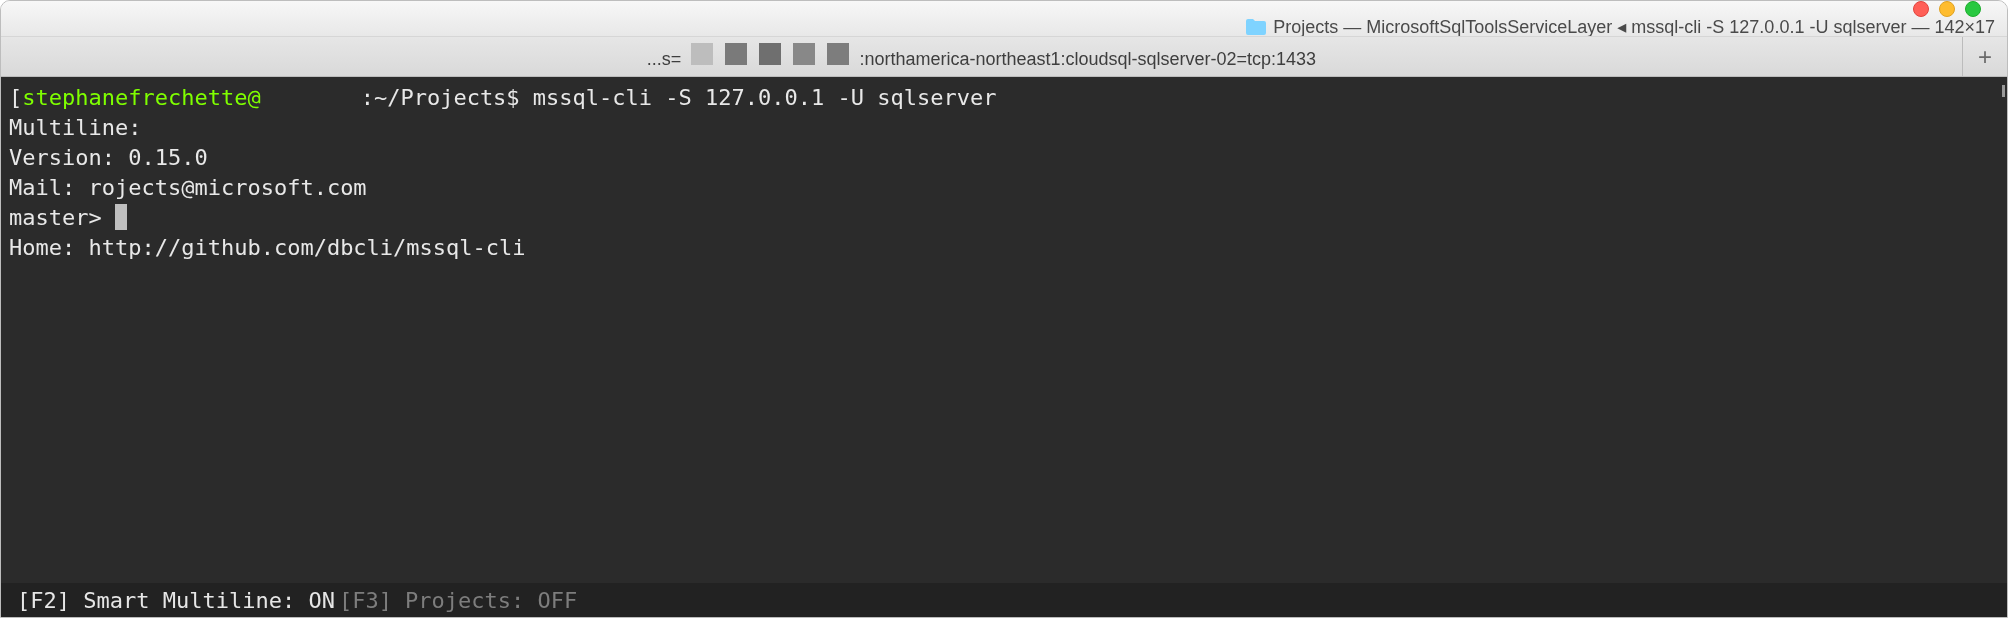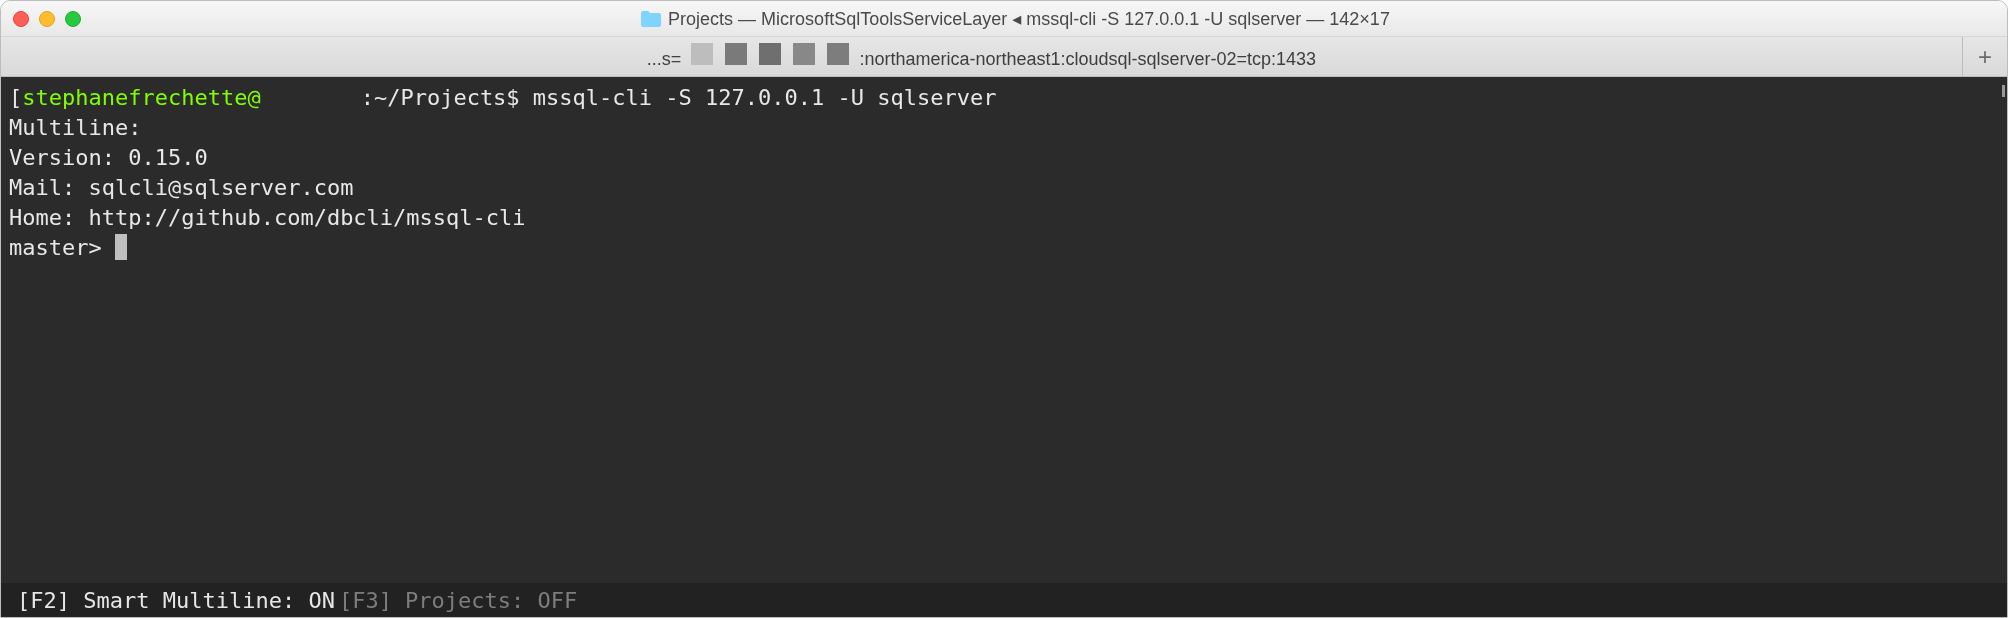--- a/index.html
+++ b/index.html
@@ -2,21 +2,21 @@
 <html><head>
 <meta charset="utf-8">
 <style>
 * { margin:0; padding:0; box-sizing:border-box; }
 html,body { width:2008px; height:618px; font-family:-apple-system,BlinkMacSystemFont,"Helvetica Neue",Arial,sans-serif; background:#fff; overflow:hidden; }
 
 
 .window { width:2008px; height:618px; display:flex; flex-direction:column; border:1px solid #bdbdbd; border-radius:10px 10px 0 0; overflow:hidden; background:#f3f3f3; }
 
 
-.titlebar { height:36px; background:linear-gradient(#f7f7f7,#e8e8e8); display:flex; align-items:center; padding:0 12px; border-bottom:1px solid #d6d6d6; flex-shrink:0; }
+.titlebar { height:36px; background:linear-gradient(#f7f7f7,#e8e8e8); display:flex; align-items:flex-end; padding:0 12px; border-bottom:1px solid #d6d6d6; flex-shrink:0;flex-direction:column; }
 .traffic-lights { display:flex; gap:10px; align-items:center; margin-right:14px; }
 .tl { width:16px; height:16px; border-radius:50%; }
 .tl.close { background:#ff5f57; border:1px solid #e0443e; }
 .tl.min   { background:#febc2e; border:1px solid #dea123; }
 .tl.max   { background:#28c840; border:1px solid #1dad2c; }
 .titletext { flex:1; text-align:center; color:#4a4a4a; font-size:18px; font-weight:400; display:flex; align-items:center; justify-content:center; gap:6px; white-space:nowrap; overflow:hidden; }
 .titletext svg { flex-shrink:0; }
 
 
 .tabbar { height:40px; background:linear-gradient(#e6e6e6,#d9d9d9); display:flex; border-bottom:1px solid #bcbcbc; flex-shrink:0; }
@@ -79,23 +79,23 @@
     <div class="newtab">
       <span>+</span>
     </div>
   </div>
 
   <div class="term">
     <div class="scrollbar"></div>
     <div class="row"><span class="bracket">[</span><span class="user-host">stephanefrechette@</span><span style="display:inline-block;width:100px"></span><span>:~/Projects$ </span><span>mssql-cli -S 127.0.0.1 -U sqlserver</span></div>
     <div class="row"><span>Multiline:</span></div>
     <div class="row"><span>Version: 0.15.0</span></div>
-    <div class="row"><span>Mail: sqlcli@sqlserver.com</span></div>
+    <div class="row"><span>Mail: rojects@microsoft.com</span></div>
+    <div class="row"><span>master&gt; </span><span class="cursor"></span></div>
     <div class="row"><span>Home: http://github.com/dbcli/mssql-cli</span></div>
-    <div class="row"><span>master&gt; </span><span class="cursor"></span></div>
   </div>
 
   <div class="statusbar">
     <span> [F2] Smart Multiline: ON  </span>
     <span class="dim">[F3] Projects: OFF  </span>
   </div>
 
 </div>
 
 </body></html>

